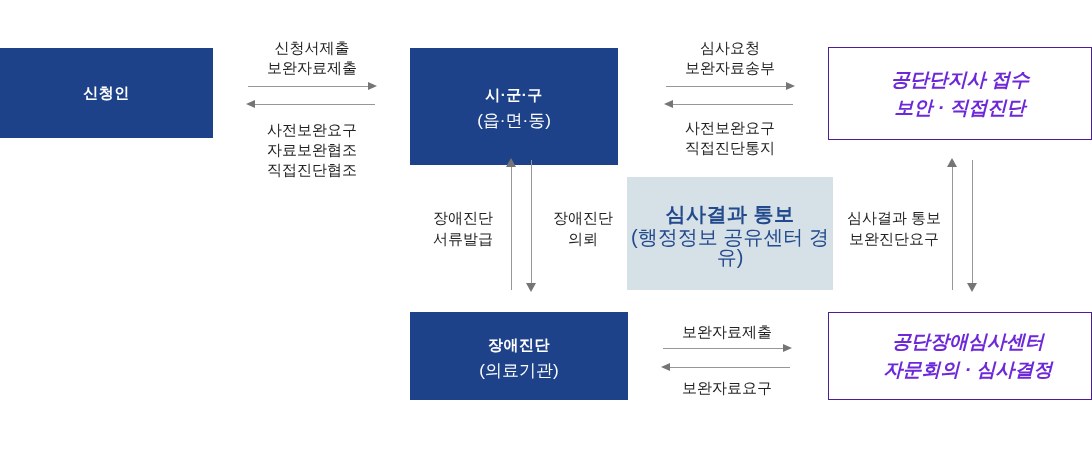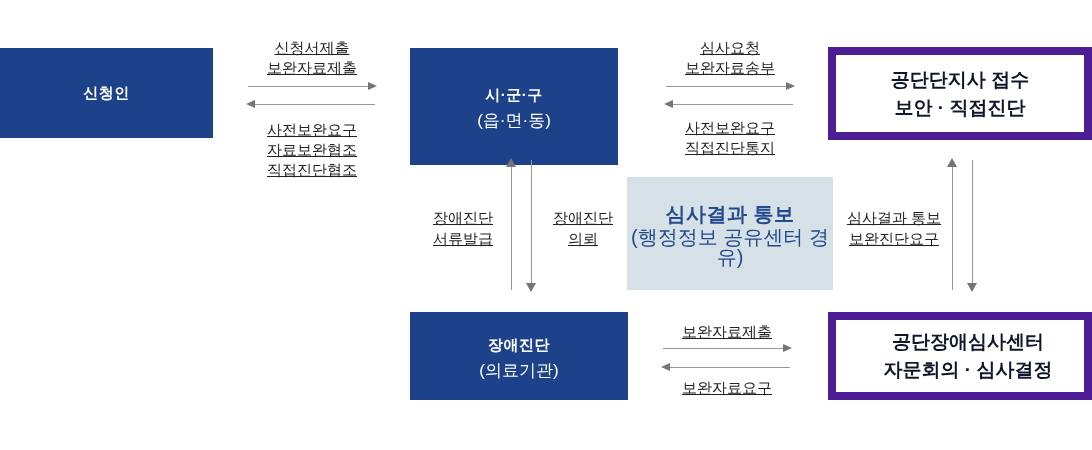--- a/index.html
+++ b/index.html
@@ -17,41 +17,41 @@
     align-items:center;justify-content:center;
     text-align:center;
     box-sizing:border-box;
   }
   .box-solid{
     background:#1e4289;
     color:#ffffff;
   }
   .box-outline{
     background:#ffffff;
-    border:8px solid #4c1d95;
-    color:#0f172a;
+    border:1px solid #4c1d95;
+    color:#6d28d9;
+    font-style:italic;
   }
   .box-tint{
     background:#d6e0e7;
     color:#234a8c;
   }
   .box-title{font-size:15px;font-weight:700;line-height:28px;letter-spacing:0.5px;}
   .box-subtitle{font-size:17px;font-weight:400;line-height:23px;}
   .box-outline .box-text{font-size:19px;font-weight:700;line-height:28px;white-space:pre-line;}
   .box-tint .box-title{font-size:20px;line-height:26px;}
   .box-tint .box-subtitle{font-size:20px;line-height:20px;}
   
   .lbl{
     position:absolute;
     font-size:15px;
     line-height:20px;
     color:#222222;
     text-align:center;
     white-space:pre-line;
-    text-decoration:underline;
   }
   .lbl-v{line-height:21px;}
   
   .harrow{position:absolute;height:0;border-top:1.5px solid #979797;}
   .varrow{position:absolute;width:0;border-left:1.5px solid #979797;}
   .head{position:absolute;width:0;height:0;}
   .head-r{right:-2px;top:-5.2px;border-left:9px solid #757575;border-top:4.5px solid transparent;border-bottom:4.5px solid transparent;}
   .head-l{left:-2px;top:-5.2px;border-right:9px solid #757575;border-top:4.5px solid transparent;border-bottom:4.5px solid transparent;}
   .head-u{top:-2px;left:-5.8px;border-bottom:9px solid #757575;border-left:5px solid transparent;border-right:5px solid transparent;}
   .head-d{bottom:-2px;left:-5.8px;border-top:9px solid #757575;border-left:5px solid transparent;border-right:5px solid transparent;}

